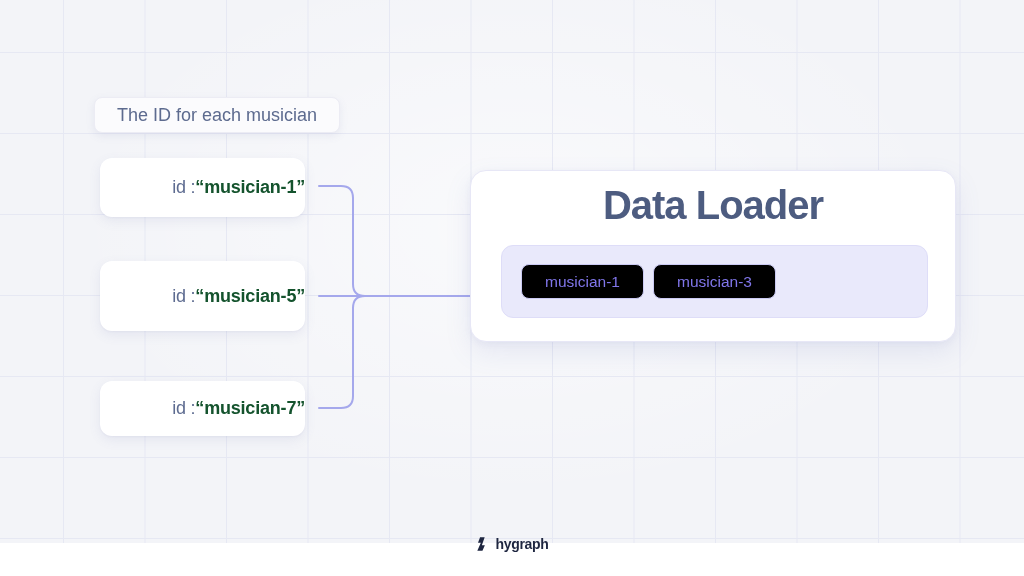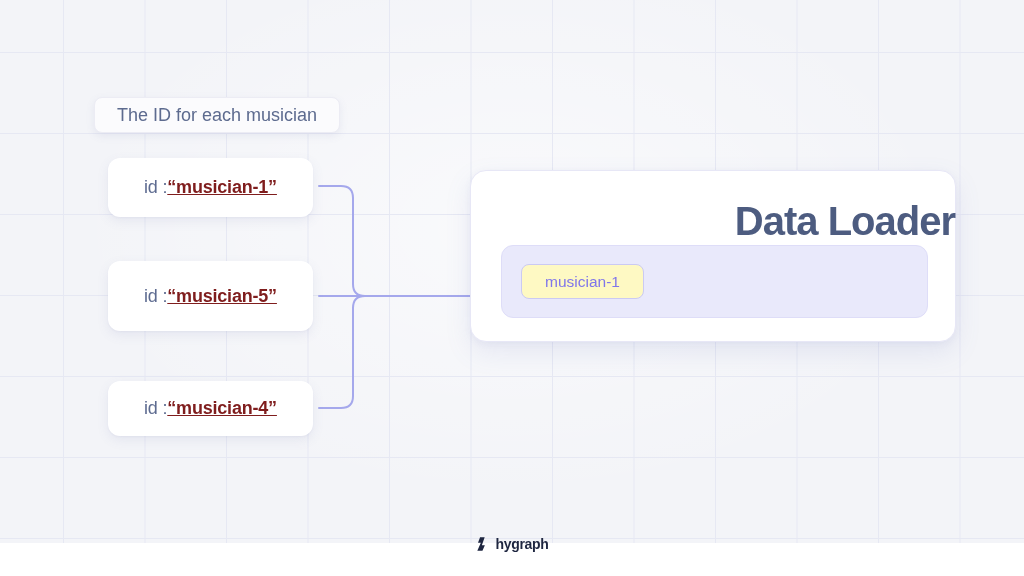--- a/index.html
+++ b/index.html
@@ -40,66 +40,66 @@
     font-size: 18px;
     font-weight: 500;
     box-shadow: 0 3px 8px rgba(100,110,170,0.10);
     white-space: nowrap;
   }
   .note-top    { left: 94px;  top: 97px;  width: 246px; height: 36px; }
   .note-bottom { left: 534px; top: 368px; width: 356px; height: 39px; font-size: 18px; }
 
   .id-card {
     position: absolute;
-    left: 108px; width: 205px;
-    display: flex; align-items: center; justify-content: center;
+    left: 100px; width: 205px;
+    display: flex; align-items: center; justify-content: flex-end;
     background: #ffffff;
     border-radius: 12px;
     box-shadow: 0 4px 12px rgba(100,110,170,0.10), 0 1px 2px rgba(100,110,170,0.06);
     font-size: 18px;
     letter-spacing: -0.2px;
     white-space: nowrap;
   }
   .id-card .prefix { color: #5d6b90; font-weight: 400; }
-  .id-card .value  { color: #7f1d1d; font-weight: 700; text-decoration: underline; }
+  .id-card .value  { color: #14532d; font-weight: 700; }
   .id-card-1 { top: 158px; height: 59px; }
   .id-card-2 { top: 261px; height: 70px; }
   .id-card-3 { top: 381px; height: 55px; }
 
   .loader-card {
     position: absolute;
     left: 470px; top: 170px; width: 486px; height: 172px;
     background: #ffffff;
     border: 1px solid #e7e7f6;
     border-radius: 16px;
     box-shadow: 0 10px 26px rgba(110,120,190,0.13), 0 2px 6px rgba(110,120,190,0.07);
   }
   .loader-title {
-    margin-top: 28px;
-    text-align: right;
+    margin-top: 12px;
+    text-align: center;
     font-size: 40px;
     line-height: 1.1;
     font-weight: 600;
     letter-spacing: -1px;
     color: #4d5c80;
   }
   .chip-row {
     position: absolute;
     left: 30px; top: 74px; width: 427px; height: 73px;
     background: #e9e9fb;
     border: 1px solid #deddf8;
     border-radius: 12px;
     display: flex; align-items: center;
     padding-left: 19px;
     gap: 9px;
   }
   .chip {
     width: 123px; height: 35px;
     display: flex; align-items: center; justify-content: center;
-    background: #fef9c3;
+    background: #000000;
     border: 1px solid #cbcaf3;
     border-radius: 8px;
     color: #8076ea;
     font-size: 15.5px;
     font-weight: 500;
     white-space: nowrap;
   }
 
   .brand {
     position: absolute;
@@ -135,27 +135,28 @@
       <span class="value">“musician-1”</span>
   </div>
 
   <div class="id-card id-card-2">
     <span class="prefix">id : </span>
       <span class="value">“musician-5”</span>
   </div>
 
   <div class="id-card id-card-3">
     <span class="prefix">id : </span>
-      <span class="value">“musician-4”</span>
+      <span class="value">“musician-7”</span>
   </div>
 
   <div class="loader-card">
     <div class="loader-title">Data Loader</div>
     <div class="chip-row">
       <span class="chip">musician-1</span>
+      <span class="chip">musician-3</span>
     </div>
   </div>
 
 
   <div class="brand">
     <svg width="12" height="16" viewBox="0 0 14 18">
       <path d="M10.8 1.2 L5.4 1.2 L3.0 7.4 L6.3 7.4 L2.2 16.8 L8.2 16.8 L11.0 10.4 L7.5 10.4 Z" fill="#1e2640"></path>
     </svg>
     <span class="brand-text">hygraph</span>
   </div>

